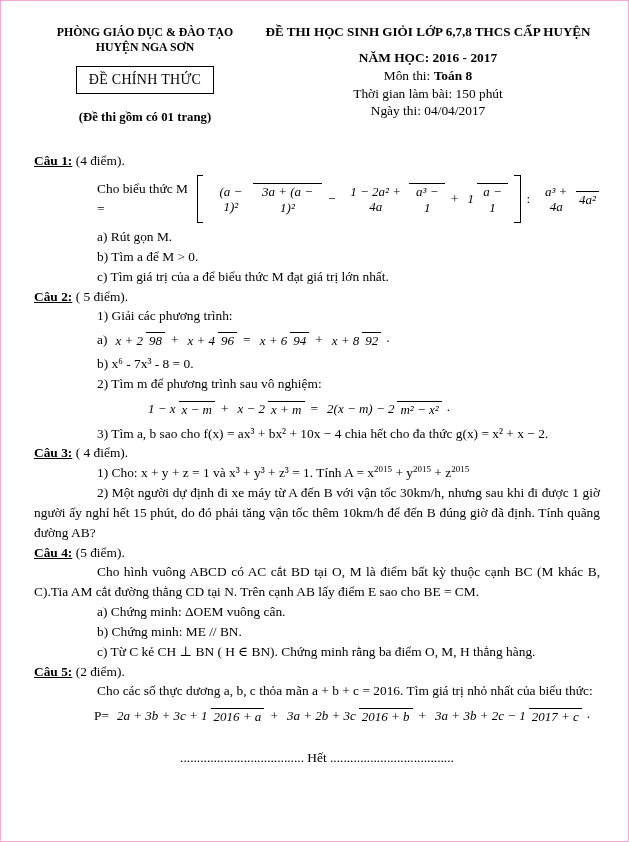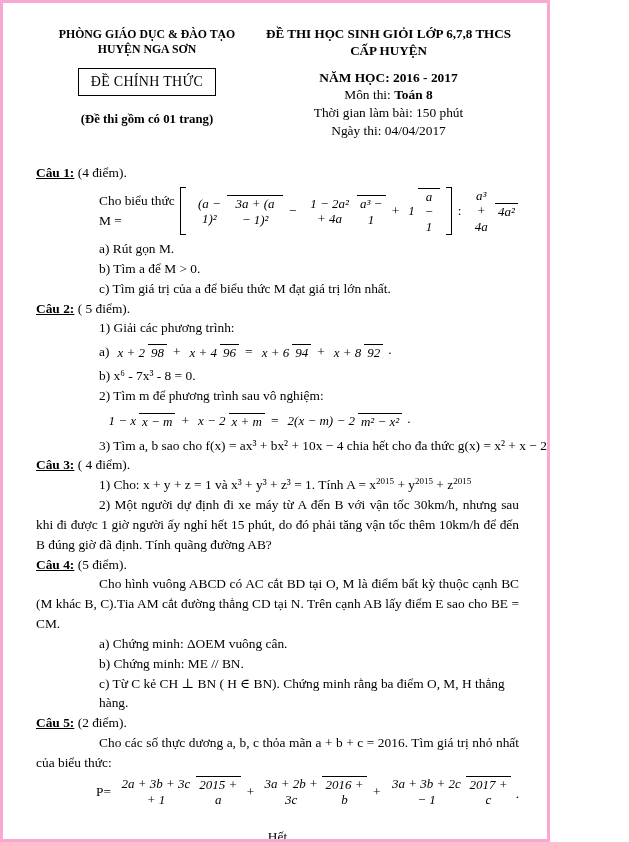--- a/index.html
+++ b/index.html
@@ -2,22 +2,22 @@
 <html><head>
 <meta charset="utf-8">
 <style>
   html,body{margin:0;padding:0;background:#fff;}
   body{
     width:629px;height:842px;
     font-family:"Liberation Serif","DejaVu Serif",serif;
     font-size:13.4px;color:#000;line-height:1.48;
   }
   .page{
-    box-sizing:border-box;width:550px;height:842px;
-    border:3px solid #f9a8d4;background:#fff;
+    box-sizing:border-box;width:629px;height:842px;
+    border:1px solid #f9a8d4;background:#fff;
     padding:22px 28px 0 33px;overflow:hidden;
   }
   
   .header{display:flex;}
   .hdr-left{width:222px;text-align:center;padding-top:2px;}
   .org{font-weight:700;font-size:11.8px;line-height:1.3;}
   .official-box{
     display:inline-block;border:1.5px solid #000;
     padding:3px 12px;margin-top:10px;font-size:14px;letter-spacing:.3px;
   }
@@ -170,21 +170,21 @@
     <div class="ind">c) Từ C kẻ CH ⊥ BN ( H ∈ BN). Chứng minh rằng ba điểm O, M, H thẳng hàng.</div>
   </div>
 
   <div>
     <div class="cau-h"><span class="cau-label">Câu 5:</span><span> (2 điểm).</span></div>
     <p class="para">Cho các số thực dương a, b, c thỏa mãn a + b + c = 2016. Tìm giá trị nhỏ nhất của biểu thức:</p>
     <div class="mathline m-p5">
       <span class="plain">P=</span>
       <span class="frac">
           <span class="num">2a + 3b + 3c + 1</span>
-          <span class="den">2015 + a</span>
+          <span class="den">2016 + a</span>
         </span>
       <span class="op plain">+</span>
       <span class="frac">
           <span class="num">3a + 2b + 3c</span>
           <span class="den">2016 + b</span>
         </span>
       <span class="op plain">+</span>
       <span class="frac">
           <span class="num">3a + 3b + 2c − 1</span>
           <span class="den">2017 + c</span>

